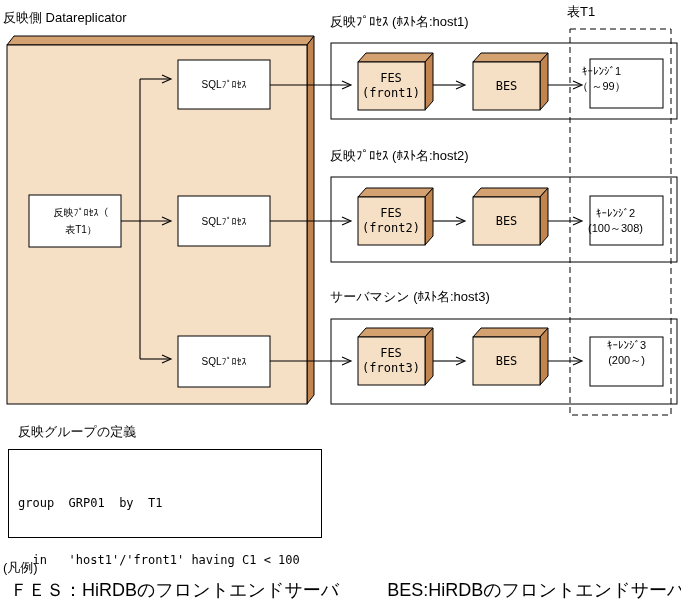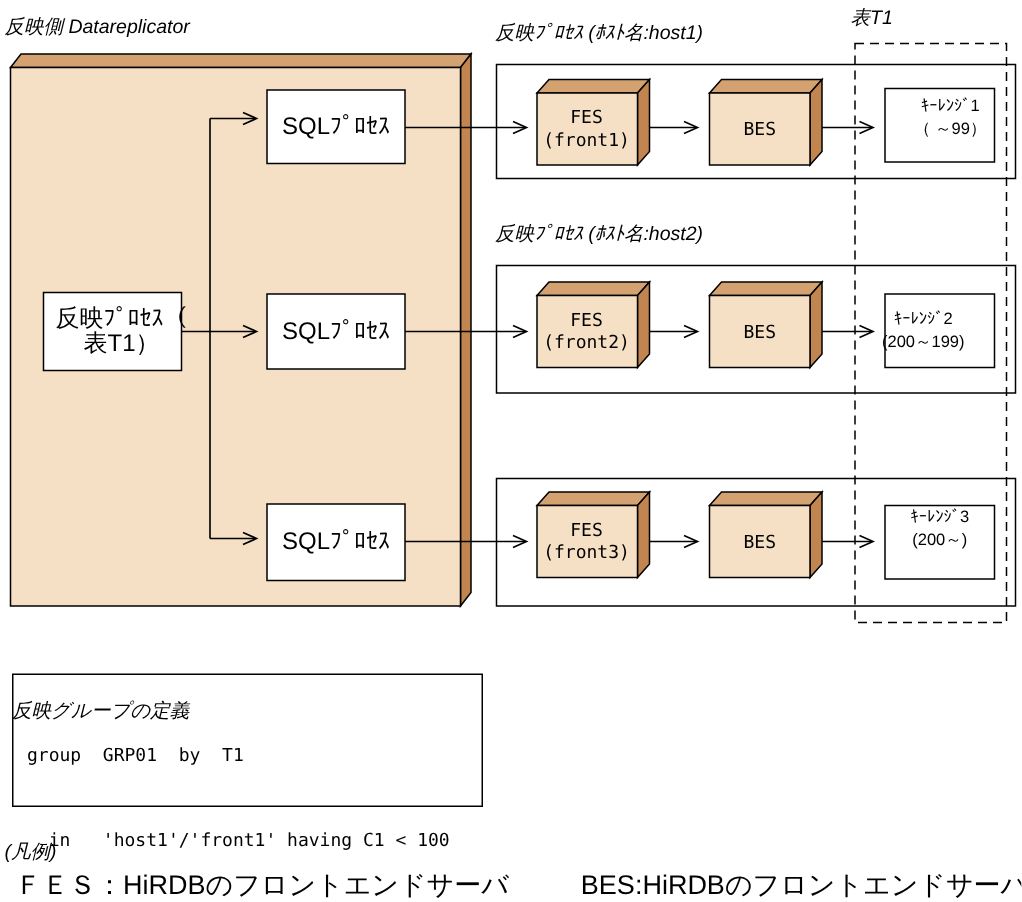--- a/index.html
+++ b/index.html
@@ -6,23 +6,23 @@
   #stage{position:relative;width:681px;height:601px;background:#fff;
          font-family:"Liberation Sans",sans-serif;color:#000;overflow:hidden;}
   #diagram-svg{position:absolute;left:0;top:0;}
   .face{fill:var(--face);stroke:#000;stroke-width:1;}
   .topf{fill:var(--top);stroke:#000;stroke-width:1;}
   .sidef{fill:var(--side);stroke:#000;stroke-width:1;}
   .whitebox{fill:#fff;stroke:#000;stroke-width:1;}
   .frame{fill:none;stroke:#000;stroke-width:1;}
   .dashed{fill:none;stroke:#000;stroke-width:1;stroke-dasharray:6 4;}
   .wire{stroke:#000;stroke-width:1.1;fill:none;}
-  .lbl{position:absolute;font-size:13px;line-height:14px;white-space:pre;color:#000;font-style:italic;}
+  .lbl{position:absolute;font-size:13px;line-height:14px;white-space:pre;color:#000;}
   .boxlbl{position:absolute;display:flex;flex-direction:column;align-items:center;
-          justify-content:center;text-align:center;font-size:16px;line-height:17px;white-space:pre;}
+          justify-content:center;text-align:center;font-size:10px;line-height:17px;white-space:pre;}
   .mono{font-family:"DejaVu Sans Mono",monospace;}
   .fesbes{font-size:12px;line-height:15px;}
   .keylbl{font-size:11px;line-height:15px;}
   #code-box{position:absolute;left:8px;top:449px;width:314px;height:89px;
             border:1px solid #000;box-sizing:border-box;padding:6px 16px 0 9px;
             font-family:"DejaVu Sans Mono",monospace;font-size:12px;line-height:19px;white-space:pre;}
   #legend-line{position:absolute;left:10px;top:578px;display:flex;gap:48px;font-size:18px;white-space:pre;}
 </style>
 </head>
 <body>
@@ -103,20 +103,21 @@
     <line class="wire" x1="548" y1="221" x2="581" y2="221" marker-end="url(#arw)"></line>
     <line class="wire" x1="548" y1="361" x2="581" y2="361" marker-end="url(#arw)"></line>
   </svg>
 
   <div class="lbl" style="left:3px;top:11px;">反映側 Datareplicator</div>
 
   <div class="lbl" style="left:567px;top:5px;">表T1</div>
 
   <div class="lbl" style="left:330px;top:15px;">反映ﾌﾟﾛｾｽ (ﾎｽﾄ名:host1)</div>
   <div class="lbl" style="left:330px;top:149px;">反映ﾌﾟﾛｾｽ (ﾎｽﾄ名:host2)</div>
+  <div class="lbl" style="left:330px;top:290px;">サーバマシン (ﾎｽﾄ名:host3)</div>
 
   <div class="boxlbl" style="left:29px;top:195px;width:104px;height:52px;">
     <span>反映ﾌﾟﾛｾｽ（</span>
     <span>表T1）</span>
   </div>
 
   <div class="boxlbl" style="left:178px;top:60px;width:92px;height:49px;">SQLﾌﾟﾛｾｽ</div>
   <div class="boxlbl" style="left:178px;top:196px;width:92px;height:50px;">SQLﾌﾟﾛｾｽ</div>
   <div class="boxlbl" style="left:178px;top:336px;width:92px;height:51px;">SQLﾌﾟﾛｾｽ</div>
 
@@ -130,34 +131,34 @@
   </div>
   <div class="boxlbl mono fesbes" style="left:354px;top:337px;width:74px;height:48px;">
     <span>FES</span>
     <span>(front3)</span>
   </div>
 
   <div class="boxlbl mono fesbes" style="left:473px;top:62px;width:67px;height:48px;">BES</div>
   <div class="boxlbl mono fesbes" style="left:473px;top:197px;width:67px;height:48px;">BES</div>
   <div class="boxlbl mono fesbes" style="left:473px;top:337px;width:67px;height:48px;">BES</div>
 
-  <div class="boxlbl keylbl" style="left:597px;top:59px;width:73px;height:40px;">
+  <div class="boxlbl keylbl" style="left:565px;top:59px;width:73px;height:40px;">
     <span>ｷｰﾚﾝｼﾞ1</span>
     <span>（ ～99）</span>
   </div>
   <div class="boxlbl keylbl" style="left:590px;top:196px;width:51px;height:49px;">
     <span>ｷｰﾚﾝｼﾞ2</span>
-    <span>(200～199)</span>
+    <span>(100～308)</span>
   </div>
   <div class="boxlbl keylbl" style="left:590px;top:337px;width:73px;height:32px;">
     <span>ｷｰﾚﾝｼﾞ3</span>
     <span>(200～)</span>
   </div>
 
-  <div class="lbl" style="left:8px;top:425px;margin-top:42px;">反映グループの定義</div>
+  <div class="lbl" style="left:18px;top:425px;">反映グループの定義</div>
 
   <div id="code-box">
     <div>group  GRP01  by  T1</div>
     <div>  in   'host1'/'front1' having C1 &lt; 100</div>
     
     
   </div>
 
   <div class="lbl" style="left:3px;top:561px;">(凡例)</div>
   <div id="legend-line">

